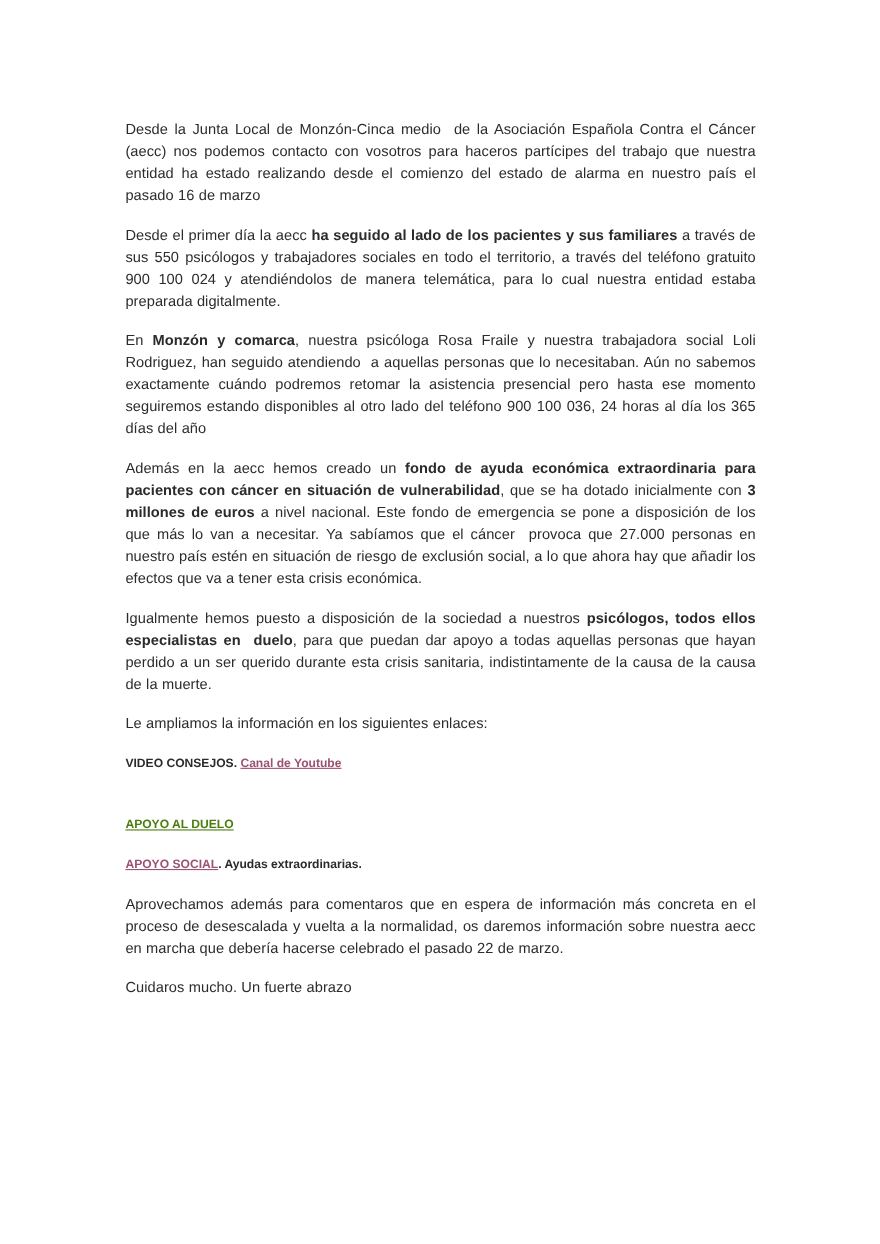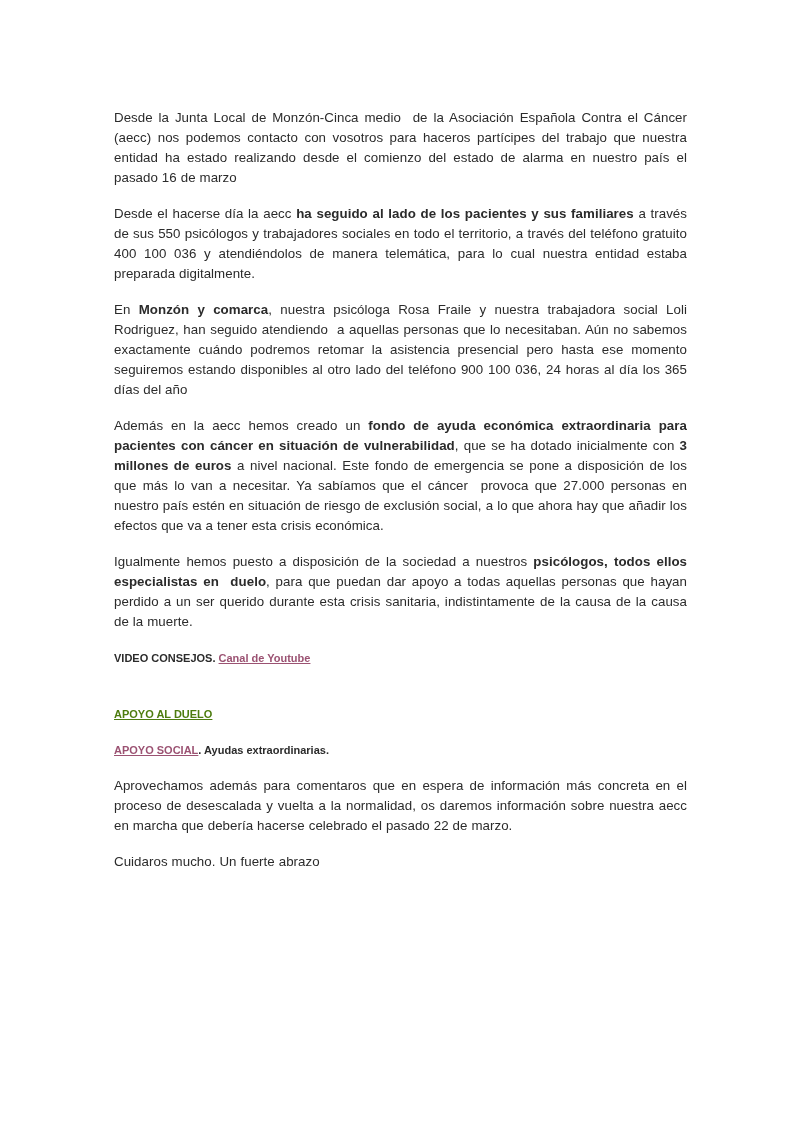--- a/index.html
+++ b/index.html
@@ -75,35 +75,38 @@
 <body>
 
 <div class="page">
   <div class="doc-body">
 
     <p class="para">
       <span class="keep-spaces">Desde la Junta Local de Monzón-Cinca medio  de la Asociación Española Contra el Cáncer (aecc) nos podemos contacto con vosotros para haceros partícipes del trabajo que nuestra entidad ha estado realizando desde el comienzo del estado de alarma en nuestro país el pasado 16 de marzo</span>
     </p>
 
     <p class="para">
-      <span>Desde el hacerse día la aecc </span><span class="bold-run">ha seguido al lado de los pacientes y sus familiares</span><span> a través de sus 550 psicólogos y trabajadores sociales en todo el territorio, a través del teléfono gratuito 400 100 036 y atendiéndolos de manera telemática, para lo cual nuestra entidad estaba preparada digitalmente.</span>
+      <span>Desde el primer día la aecc </span><span class="bold-run">ha seguido al lado de los pacientes y sus familiares</span><span> a través de sus 550 psicólogos y trabajadores sociales en todo el territorio, a través del teléfono gratuito 900 100 024 y atendiéndolos de manera telemática, para lo cual nuestra entidad estaba preparada digitalmente.</span>
     </p>
 
     <p class="para">
       <span>En </span><span class="bold-run">Monzón y comarca</span><span class="keep-spaces">, nuestra psicóloga Rosa Fraile y nuestra trabajadora social Loli Rodriguez, han seguido atendiendo  a aquellas personas que lo necesitaban. Aún no sabemos exactamente cuándo podremos retomar la asistencia presencial pero hasta ese momento seguiremos estando disponibles al otro lado del teléfono 900 100 036, 24 horas al día los 365 días del año</span>
     </p>
 
     <p class="para">
       <span>Además en la aecc hemos creado un </span><span class="bold-run">fondo de ayuda económica extraordinaria para pacientes con cáncer en situación de vulnerabilidad</span><span>, que se ha dotado inicialmente con </span><span class="bold-run">3 millones de euros</span><span class="keep-spaces"> a nivel nacional. Este fondo de emergencia se pone a disposición de los que más lo van a necesitar. Ya sabíamos que el cáncer  provoca que 27.000 personas en nuestro país estén en situación de riesgo de exclusión social, a lo que ahora hay que añadir los efectos que va a tener esta crisis económica.</span>
     </p>
 
     <p class="para">
       <span>Igualmente hemos puesto a disposición de la sociedad a nuestros </span><span class="bold-run keep-spaces">psicólogos, todos ellos especialistas en  duelo</span><span>, para que puedan dar apoyo a todas aquellas personas que hayan perdido a un ser querido durante esta crisis sanitaria, indistintamente de la causa de la causa de la muerte.</span>
     </p>
 
+    <p class="para para-left">
+      <span>Le ampliamos la información en los siguientes enlaces:</span>
+    </p>
 
     <p class="heading-line">
       <span class="bold-run">VIDEO CONSEJOS.</span><span> </span><a class="link link-visited" href="#">Canal de Youtube</a>
     </p>
 
     <div class="spacer-lg"></div>
 
     <p class="heading-line">
       <a class="link link-unvisited" href="#">APOYO AL DUELO</a>
     </p>

